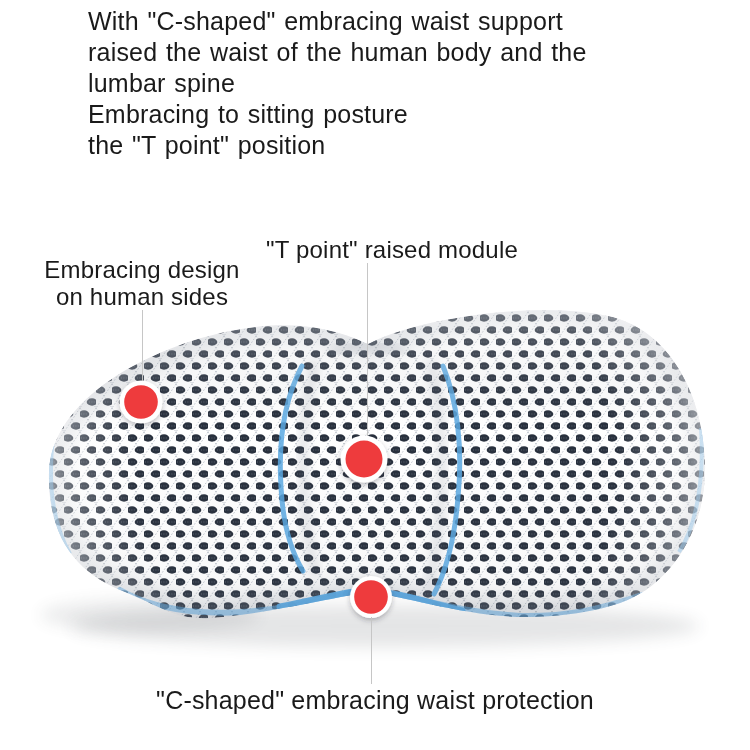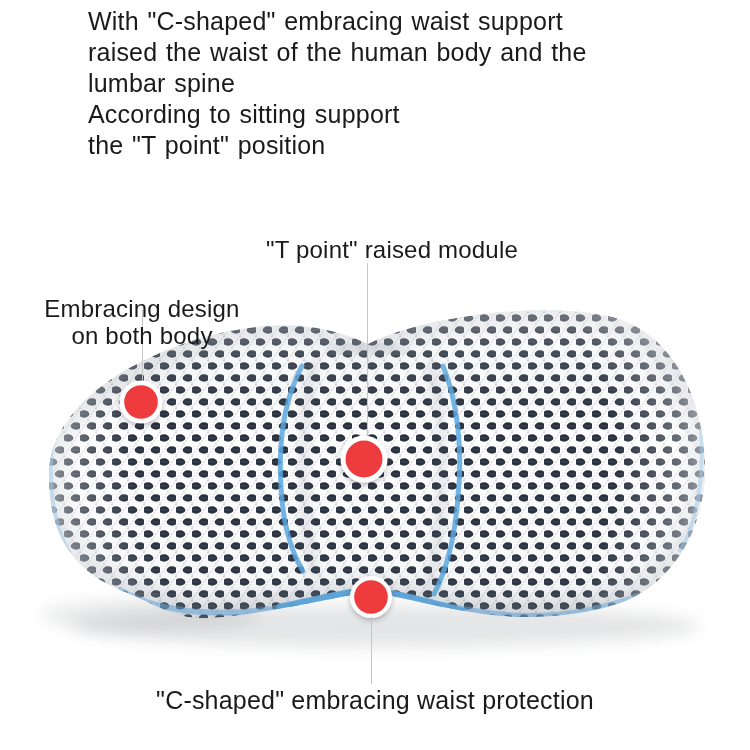--- a/index.html
+++ b/index.html
@@ -15,44 +15,44 @@
     font-family:"Liberation Sans", sans-serif;
     color:var(--text);
   }
   .abs{position:absolute;}
   .intro{
     left:88px;top:6px;width:620px;
     font-size:25px;line-height:31px;letter-spacing:.2px;word-spacing:1.5px;
     z-index:4;
   }
   .label{z-index:4;font-size:24px;letter-spacing:.2px;}
-  .label-embracing{left:22px;top:256px;width:240px;text-align:center;line-height:27px;margin-top:39px;}
+  .label-embracing{left:22px;top:256px;width:240px;text-align:center;line-height:27px;}
   .label-tpoint{left:266px;top:236px;white-space:nowrap;}
   .caption{left:0;top:686px;width:750px;text-align:center;font-size:25px;letter-spacing:.2px;z-index:4;}
   .callout{width:1px;background:var(--callout-line);z-index:3;}
   .line-embracing{left:142px;top:310px;height:71px;}
   .line-tpoint{left:367px;top:263px;height:173px;}
   .line-cshaped{left:371px;top:617px;height:67px;}
   .pillow-svg{left:0;top:0;z-index:1;}
 </style>
 </head>
 <body>
 
 <div class="abs intro">
   <div>With "C-shaped" embracing waist support</div>
   <div>raised the waist of the human body and the</div>
   <div>lumbar spine</div>
-  <div>According to sitting support</div>
+  <div>Embracing to sitting posture</div>
   <div>the "T point" position</div>
 </div>
 
 <div class="abs label label-tpoint">"T point" raised module</div>
 <div class="abs label label-embracing">
   <div>Embracing design</div>
-  <div>on both body</div>
+  <div>on human sides</div>
 </div>
 <div class="abs caption">"C-shaped" embracing waist protection</div>
 
 <div class="abs callout line-embracing"></div>
 <div class="abs callout line-tpoint"></div>
 <div class="abs callout line-cshaped"></div>
 
 <svg class="abs pillow-svg" width="750" height="750" viewBox="0 0 750 750" xmlns="http://www.w3.org/2000/svg">
   <defs>
     <pattern id="mesh" width="16" height="24" patternUnits="userSpaceOnUse">

